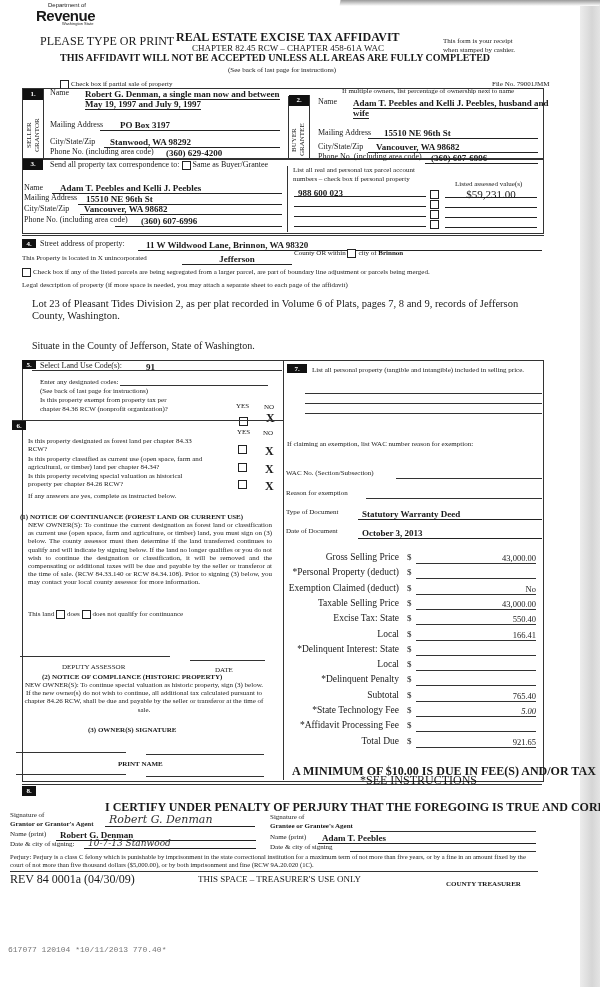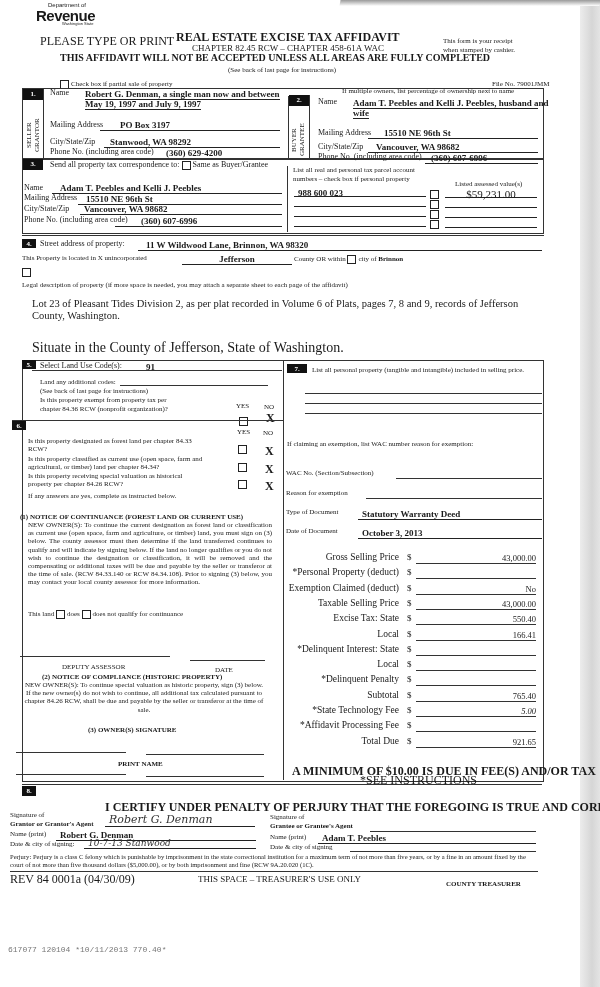--- a/index.html
+++ b/index.html
@@ -118,38 +118,38 @@
     <span class="chk" style="position: absolute; left: 430px; top: 220px;"></span>
     <div class="row ul" style="left: 445px; top: 218px; width: 92px; height: 9px; font-size: 7px; text-align: center;"></div>
   </div>
 
 <div class="box" style="left:22px;top:235px;width:520px;height:0;border-bottom:none;"></div>
 <div class="num" style="left:22px;top:239px;width:14px;height:9px;">4.</div>
 <div class="row lbl" style="left:40px;top:239px;">Street address of property:</div>
 <div class="row fill ul" style="left:138px;top:240px;width:404px;padding-left:8px;box-sizing:border-box;">11 W Wildwood Lane, Brinnon, WA  98320</div>
 <div class="row t7" style="left:22px;top:254px;">This Property is located in X unincorporated</div>
 <div class="row fill ul" style="left:182px;top:254px;width:110px;text-align:center;">Jefferson</div>
-<div class="row t7" style="left:294px;top:255px;">
+<div class="row t7" style="left:294px;top:249px;">
   <span>County OR  within</span> <span class="chk"></span><span>city of</span> <b>Brinnon</b>
 </div>
 <div class="row t7" style="left:22px;top:268px;">
-  <span class="chk"></span>
+  <span class="chk"></span><span>Check box if any of the listed parcels are being segregated from a larger parcel, are part of boundary line adjustment or parcels being merged.</span>
 </div>
 <div class="row t7" style="left:22px;top:281px;">Legal description of property (if more space is needed, you may attach a separate sheet to each page of the affidavit)</div>
 <div class="row" style="left:32px;top:298px;font-size:10.5px;">Lot 23 of Pleasant Tides Division 2, as per plat recorded in Volume 6 of Plats, pages 7, 8 and 9, records of Jefferson</div>
 <div class="row" style="left:32px;top:310px;font-size:10.5px;">County, Washington.</div>
-<div class="row" style="left:32px;top:340px;font-size:14px;">Situate in the County of Jefferson, State of Washington.</div>
+<div class="row" style="left:32px;top:340px;font-size:10px;">Situate in the County of Jefferson, State of Washington.</div>
 
 <div class="box" style="left:22px;top:360px;width:520px;height:420px;"></div>
 <div class="vline" style="left:283px;top:360px;height:420px;"></div>
 <div class="num" style="left:22px;top:360px;width:14px;height:9px;">5.</div>
 <div class="row lbl" style="left:40px;top:361px;">Select Land Use Code(s):</div>
 <div class="row fill" style="left:146px;top:362px;">91</div>
 <div class="hline" style="left:32px;top:370px;width:250px;"></div>
-<div class="row t7" style="left:40px;top:378px;">Land any additional codes:</div>
+<div class="row t7" style="left:40px;top:378px;">Enter any designated codes:</div>
 <div class="hline" style="left:120px;top:385px;width:148px;"></div>
 <div class="row t7" style="left:40px;top:387px;">(See back of last page for instructions)</div>
 <div class="row t7" style="left:40px;top:396px;">Is this property exempt from property tax per</div>
 <div class="row t7" style="left:40px;top:405px;">chapter 84.36 RCW (nonprofit organization)?</div>
 <div class="row t7" style="left:236px;top:402px;">YES</div>
 <div class="row t7" style="left:264px;top:403px;">NO</div>
 <div class="row" style="left:239px;top:411px;"><span class="chk"></span></div>
 <div class="row t8 b" style="left:266px;top:411px;">X</div>
 
 <div class="num" style="left:12px;top:421px;width:14px;height:9px;">6.</div>

